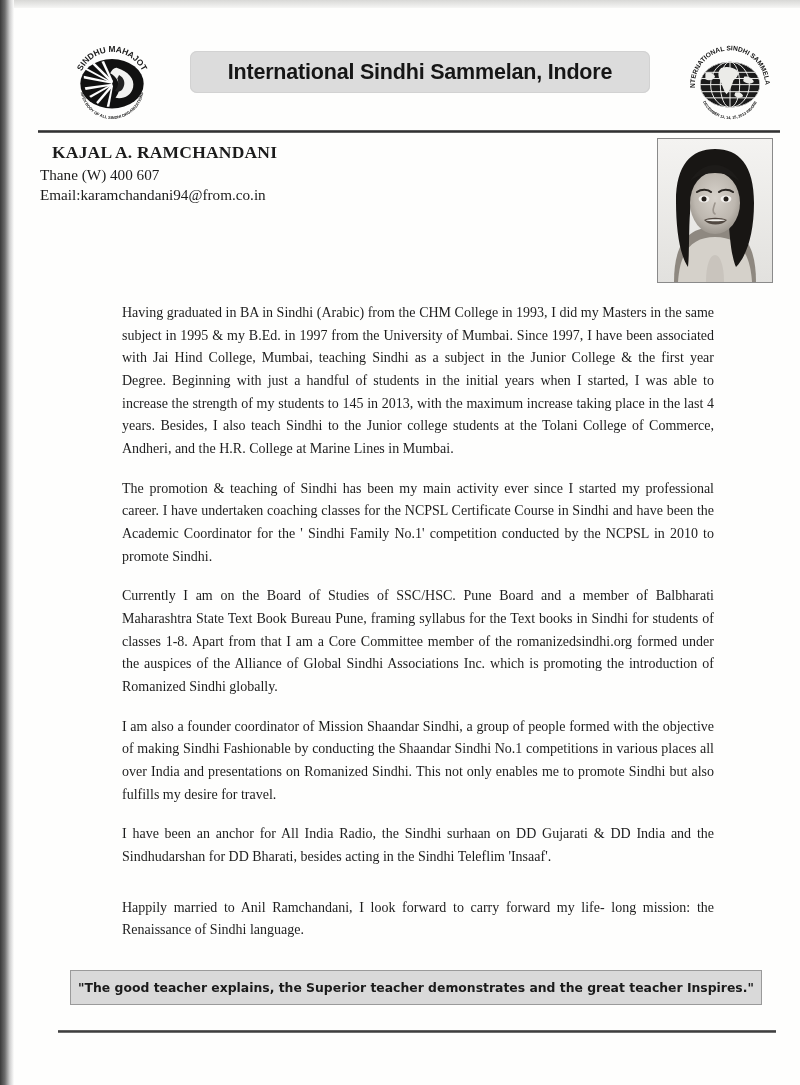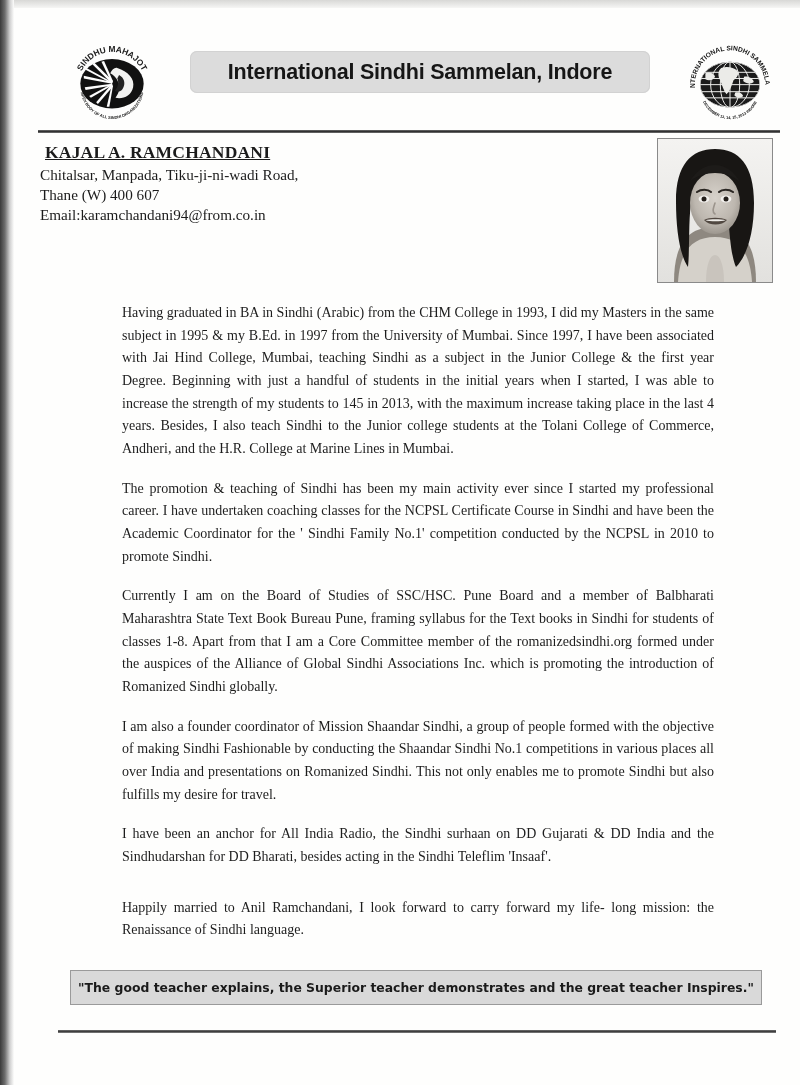--- a/index.html
+++ b/index.html
@@ -94,22 +94,21 @@
     left: 26px;
     top: 134px;
     width: 430px;
     color: #1b1b1b;
   }
   .contact .name {
     font-size: 17.5px;
     font-weight: bold;
     letter-spacing: 0.2px;
     line-height: 1.2;
-    margin: 0 0 2px 5px;
-    text-decoration: underline;
+    margin: 0 0 2px 12px;
   }
   .contact .line {
     font-size: 15.2px;
     line-height: 1.33;
     white-space: nowrap;
   }
 
   
   .portrait {
     position: absolute;
@@ -247,21 +246,20 @@
             <textPath href="#arcBotR" startOffset="50%" text-anchor="middle">DECEMBER 13, 14, 15, 2013 INDORE</textPath>
           </text>
         </svg>
       </div>
     </div>
 
     <div class="rule-main"></div>
 
     <div class="contact">
       <div class="name">KAJAL A. RAMCHANDANI</div>
-      <div class="line">Chitalsar, Manpada, Tiku-ji-ni-wadi Road,</div>
       <div class="line">Thane (W) 400 607</div>
       <div class="line">Email:karamchandani94@from.co.in</div>
     </div>
 
     <div class="portrait">
       <svg viewBox="0 0 114 143" xmlns="http://www.w3.org/2000/svg">
         <defs>
           <radialGradient id="faceShade" cx="50%" cy="42%" r="58%">
             <stop offset="0%" stop-color="#d7d2cb"></stop>
             <stop offset="70%" stop-color="#bdb7af"></stop>

